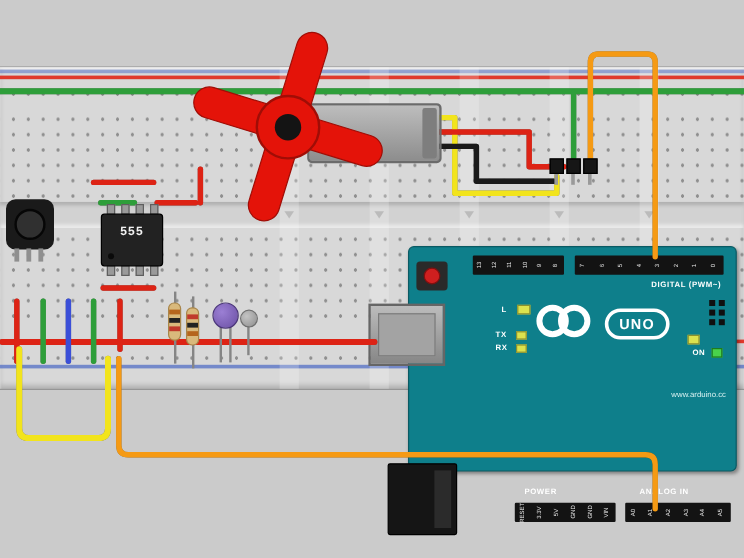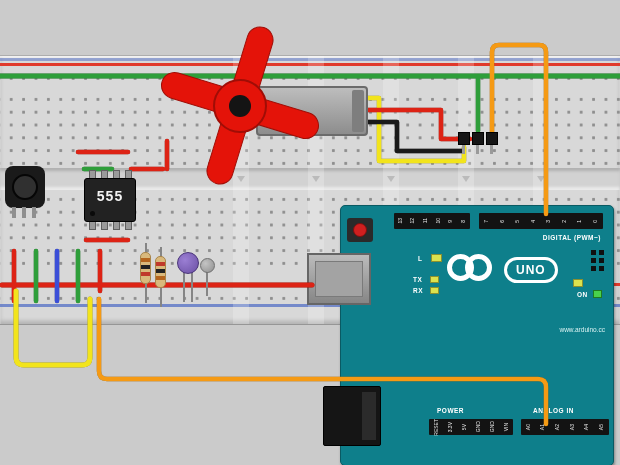--- a/index.html
+++ b/index.html
@@ -34,38 +34,38 @@
   .horn-arm.a1{left:158px;top:92px;width:164px;height:27px;transform:rotate(17deg);}
   .horn-arm.a2{left:158px;top:92px;width:164px;height:27px;transform:rotate(107deg);}
   .horn-hub{left:213px;top:79px;width:54px;height:54px;border-radius:50%;border:2px solid #a00d06;box-sizing:border-box;}
   .horn-center{left:229px;top:95px;width:22px;height:22px;border-radius:50%;background:#141414;}
 
   .conn-pin{position:absolute;width:12px;height:13px;background:#161616;border:1px solid #000;box-sizing:border-box;}
   .conn-stub{position:absolute;width:3px;height:9px;background:#9a9a9a;top:13px;}
 
   .ic-body{left:84px;top:178px;width:52px;height:44px;background:#222;border:1px solid #000;
     border-radius:3px;box-sizing:border-box;color:#f2f2f2;}
-  .ic-label{font-size:14px;font-weight:bold;text-align:center;margin-top:9px;letter-spacing:1px;}
+  .ic-label{font-size:10px;font-weight:bold;text-align:center;margin-top:9px;letter-spacing:1px;}
   .ic-dot{position:absolute;left:5px;bottom:5px;width:5px;height:5px;border-radius:50%;background:#0a0a0a;}
   .ic-pin{position:absolute;width:7px;height:9px;background:#9a9a9a;border:1px solid #5f5f5f;box-sizing:border-box;}
 
   .pot-body{left:5px;top:166px;width:40px;height:42px;background:#1a1a1a;border-radius:8px;}
   .pot-ring{position:absolute;left:7px;top:8px;width:26px;height:26px;border-radius:50%;
     background:#303030;border:2px solid #060606;box-sizing:border-box;}
   .pot-leg{position:absolute;width:4px;height:11px;background:#8f8f8f;top:41px;}
 
   .res-lead{position:absolute;width:2px;background:#858585;}
   .res-body{position:absolute;width:11px;height:32px;border-radius:5px;background:#d9b97c;border:1px solid #a8854a;box-sizing:border-box;}
   .res-band{position:absolute;left:0;width:100%;height:4px;}
 
   .cap-lead{position:absolute;width:2px;background:#858585;}
   .cap-disc{position:absolute;border-radius:50%;}
 
   
-  .arduino{left:340px;top:205px;width:274px;height:261px;border-radius:5px;z-index:4;
+  .arduino{left:340px;top:205px;width:274px;height:188px;border-radius:5px;z-index:4;
     border:1px solid #0a5a63;box-shadow:1px 2px 3px rgba(0,0,0,.35);box-sizing:border-box;}
   .hdr{position:absolute;background:#131313;border-radius:1px;display:flex;justify-content:space-around;align-items:center;}
   .hdr span{writing-mode:vertical-rl;transform:rotate(180deg);font-size:5px;line-height:1;color:#e8e8e8;}
   .ard-label{position:absolute;color:#fff;font-weight:bold;font-size:6.5px;letter-spacing:.5px;}
   .reset-btn{position:absolute;left:6px;top:12px;width:26px;height:24px;background:#2a2a2a;border-radius:3px;}
   .reset-cap{position:absolute;left:6px;top:5px;width:14px;height:14px;border-radius:50%;background:#cf1f1f;border:1px solid #7e1010;box-sizing:border-box;}
   .led{position:absolute;border:1px solid #8a9030;box-sizing:border-box;background:#dbe24e;}
   .led.green{background:#49d24b;border-color:#1f7a20;}
   .logo-ring{width:27px;height:27px;border:5px solid #fff;border-radius:50%;box-sizing:border-box;}
   .logo{position:absolute;left:106px;top:48px;display:flex;}

